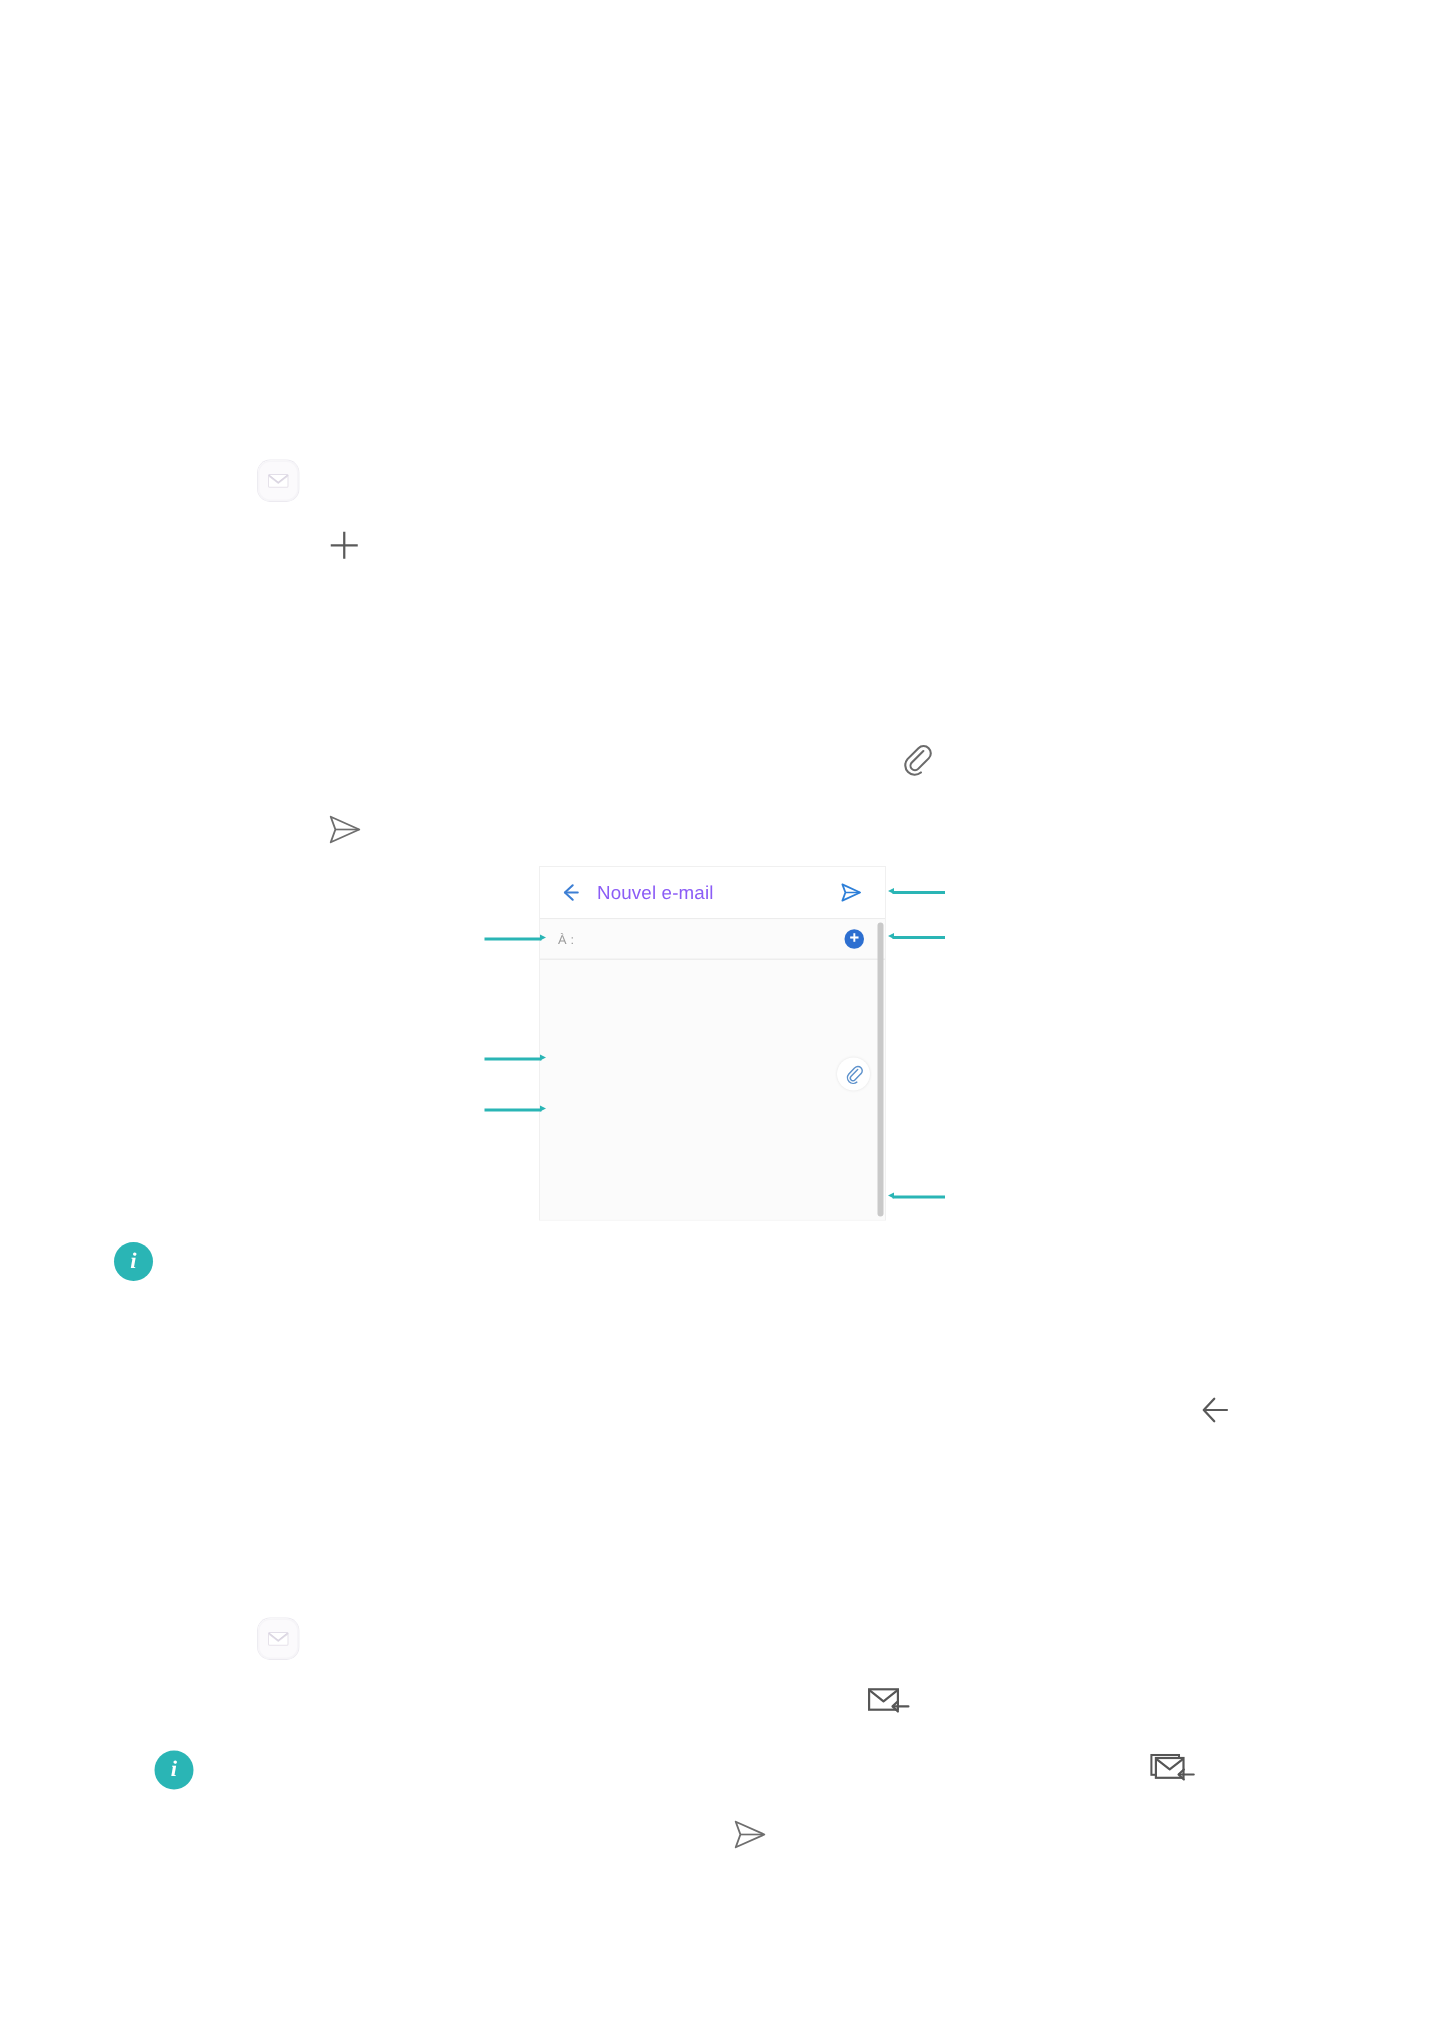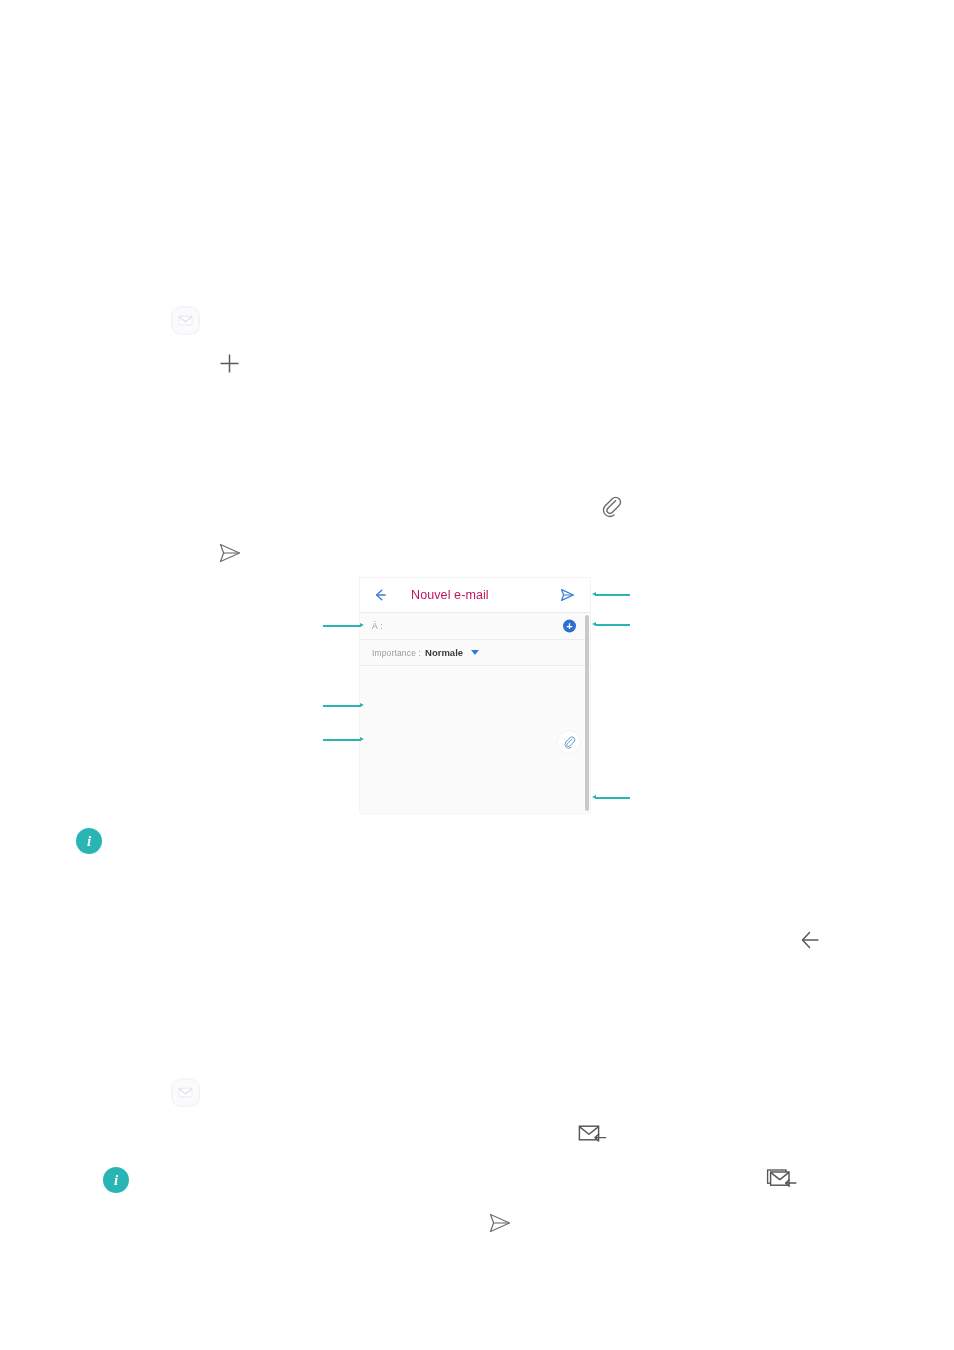--- a/index.html
+++ b/index.html
@@ -65,23 +65,23 @@
     border-bottom: 1px solid #ececec;
     display: flex;
     align-items: center;
   }
   .phone-header .hdr-back {
     margin-left: 12px;
     width: 16px; height: 16px;
     display: flex; align-items: center; justify-content: center;
   }
   .phone-header .hdr-title {
-    margin-left: 23px;
+    margin-left: 10px;
     font-size: 12.5px;
-    color: #be185d;
+    color: #8b5cf6;
     letter-spacing: 0.1px;
     font-family: "Liberation Sans", sans-serif;
   }
   .phone-header .hdr-send {
     position: absolute;
     right: 14px;
     top: 50%;
     transform: translateY(-50%);
     width: 18px; height: 18px;
   }
@@ -239,25 +239,20 @@
 
     <div class="phone-body">
 
       <div class="row first">
         <span class="row-label">À :</span>
         <span class="row-value"></span>
         <div class="add-recipient"><span>+</span></div>
       </div>
 
 
-      <div class="row">
-        <span class="row-label">Importance :</span>
-        <span class="row-value">Normale</span>
-        <div class="caret"></div>
-      </div>
 
 
       <div class="compose-area">
         <div class="attach-fab">
           <svg width="14" height="14" viewBox="0 0 14 14" aria-hidden="true">
             <path d="M9.8 4.0 L5.4 8.5 a1.75 1.75 0 1 0 2.5 2.45 L11.9 6.9 a2.85 2.85 0 1 0 -4.05 -4.0 L3.9 7.0 a3.8 3.8 0 0 0 5.3 5.4" fill="none" stroke="#5E92CC" stroke-width="0.95" stroke-linecap="round"></path>
           </svg>
         </div>
       </div>
 

